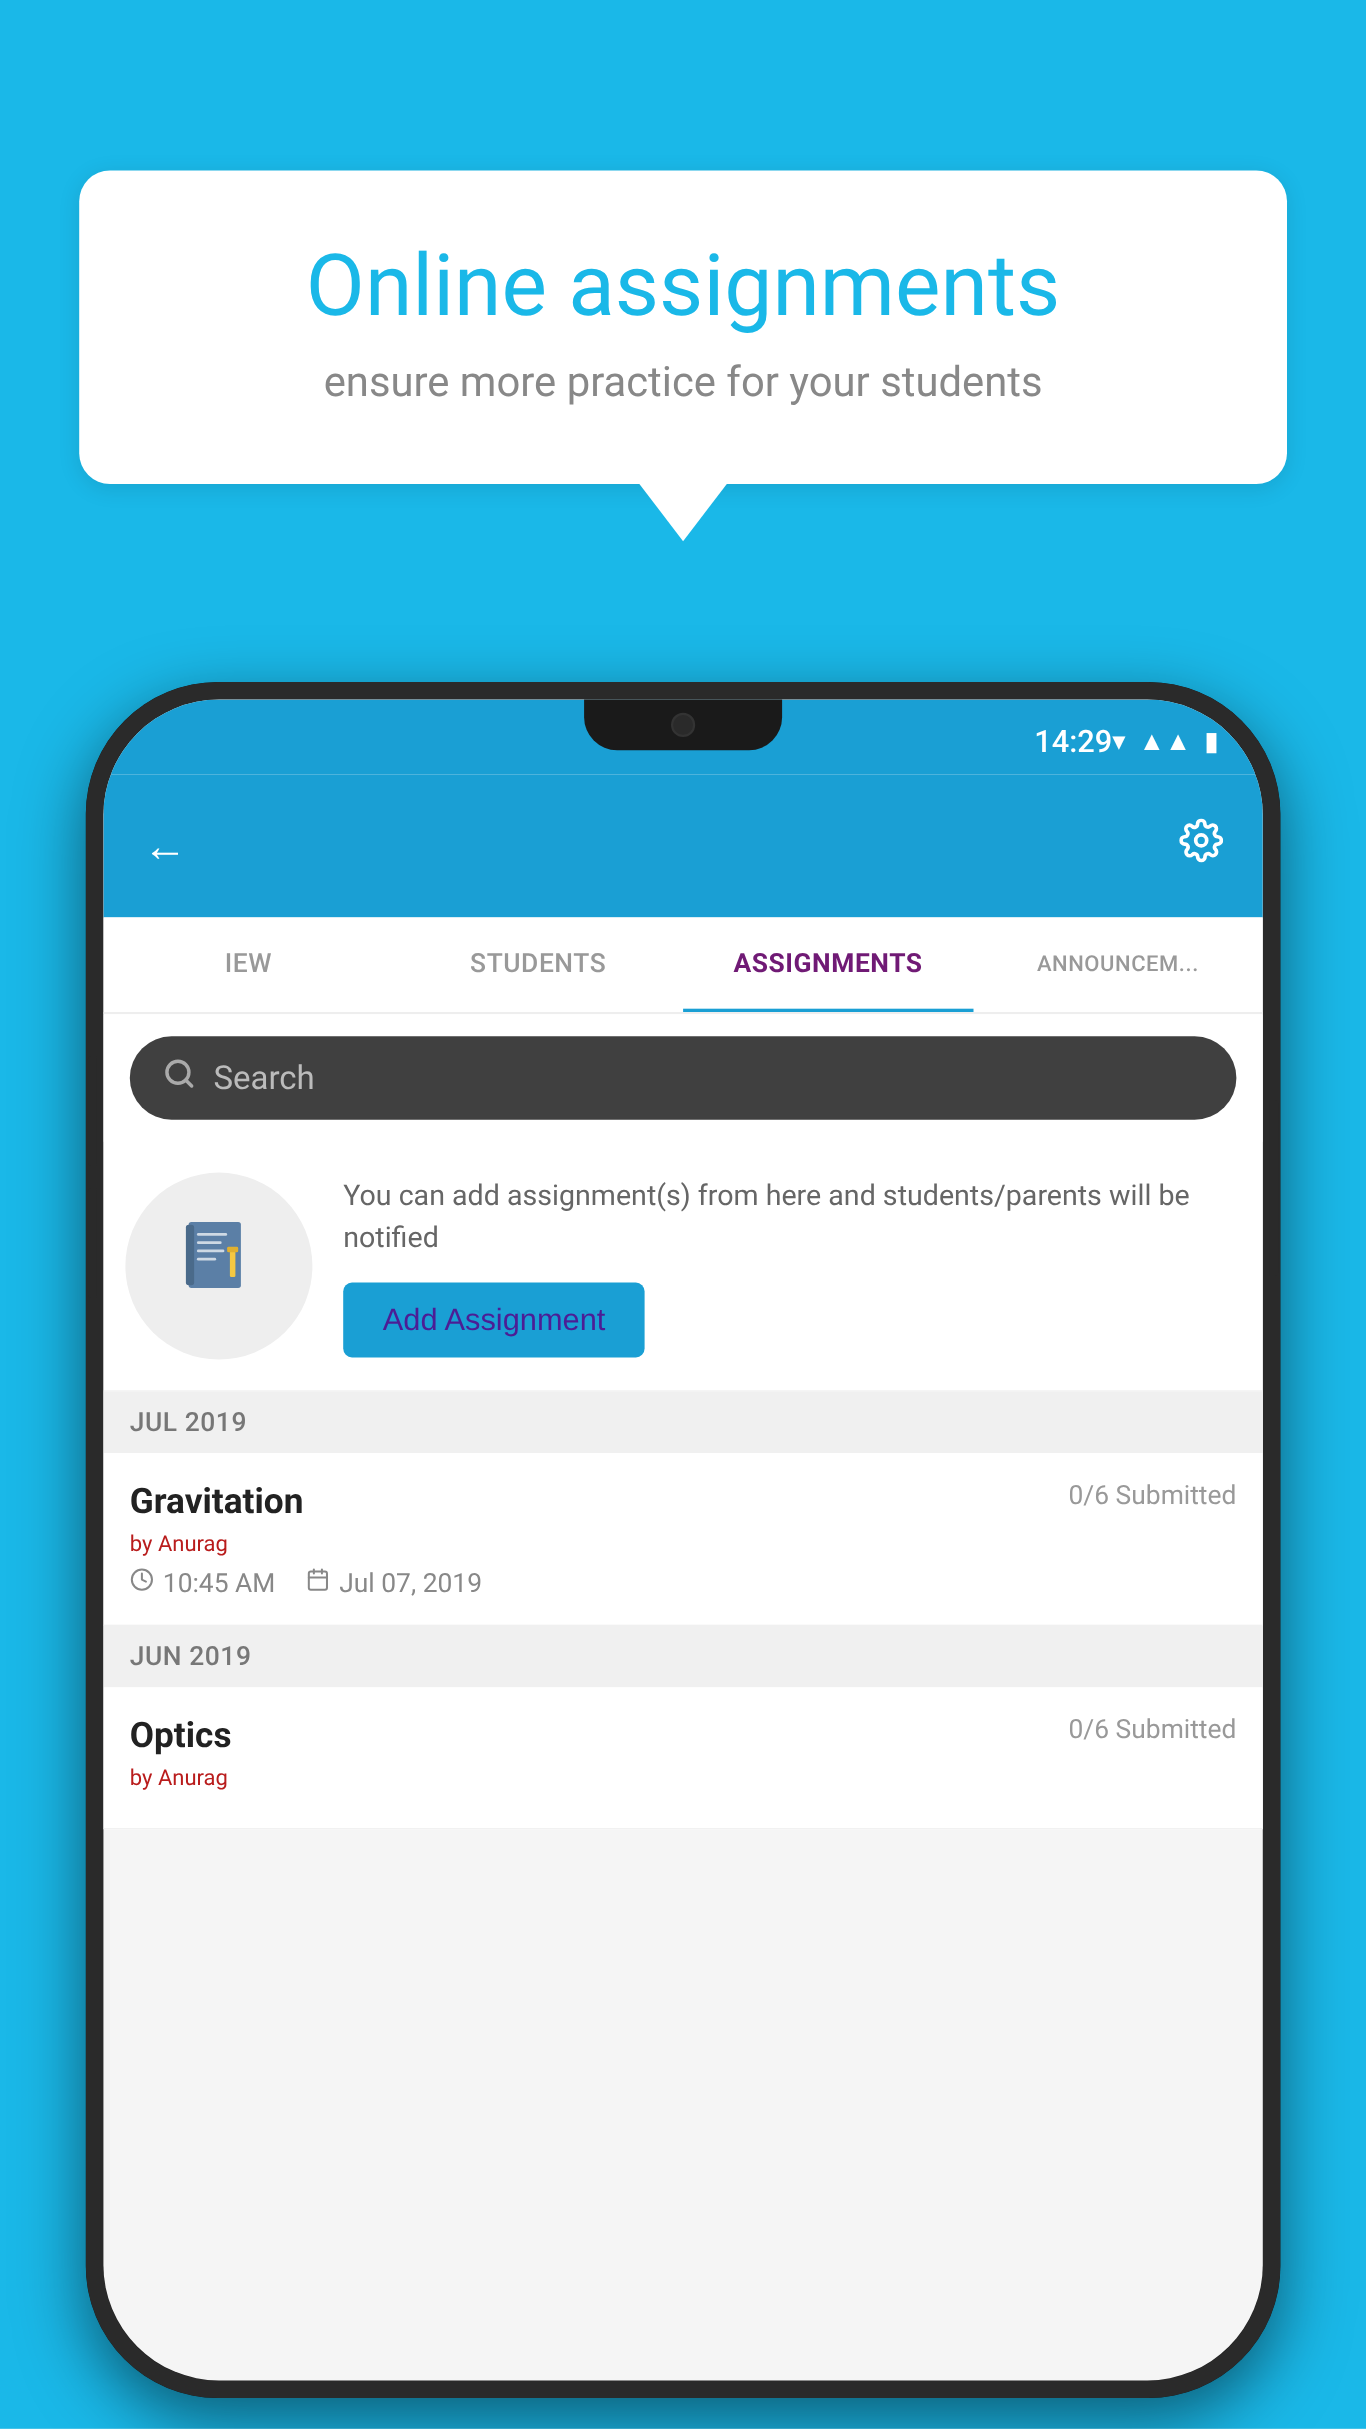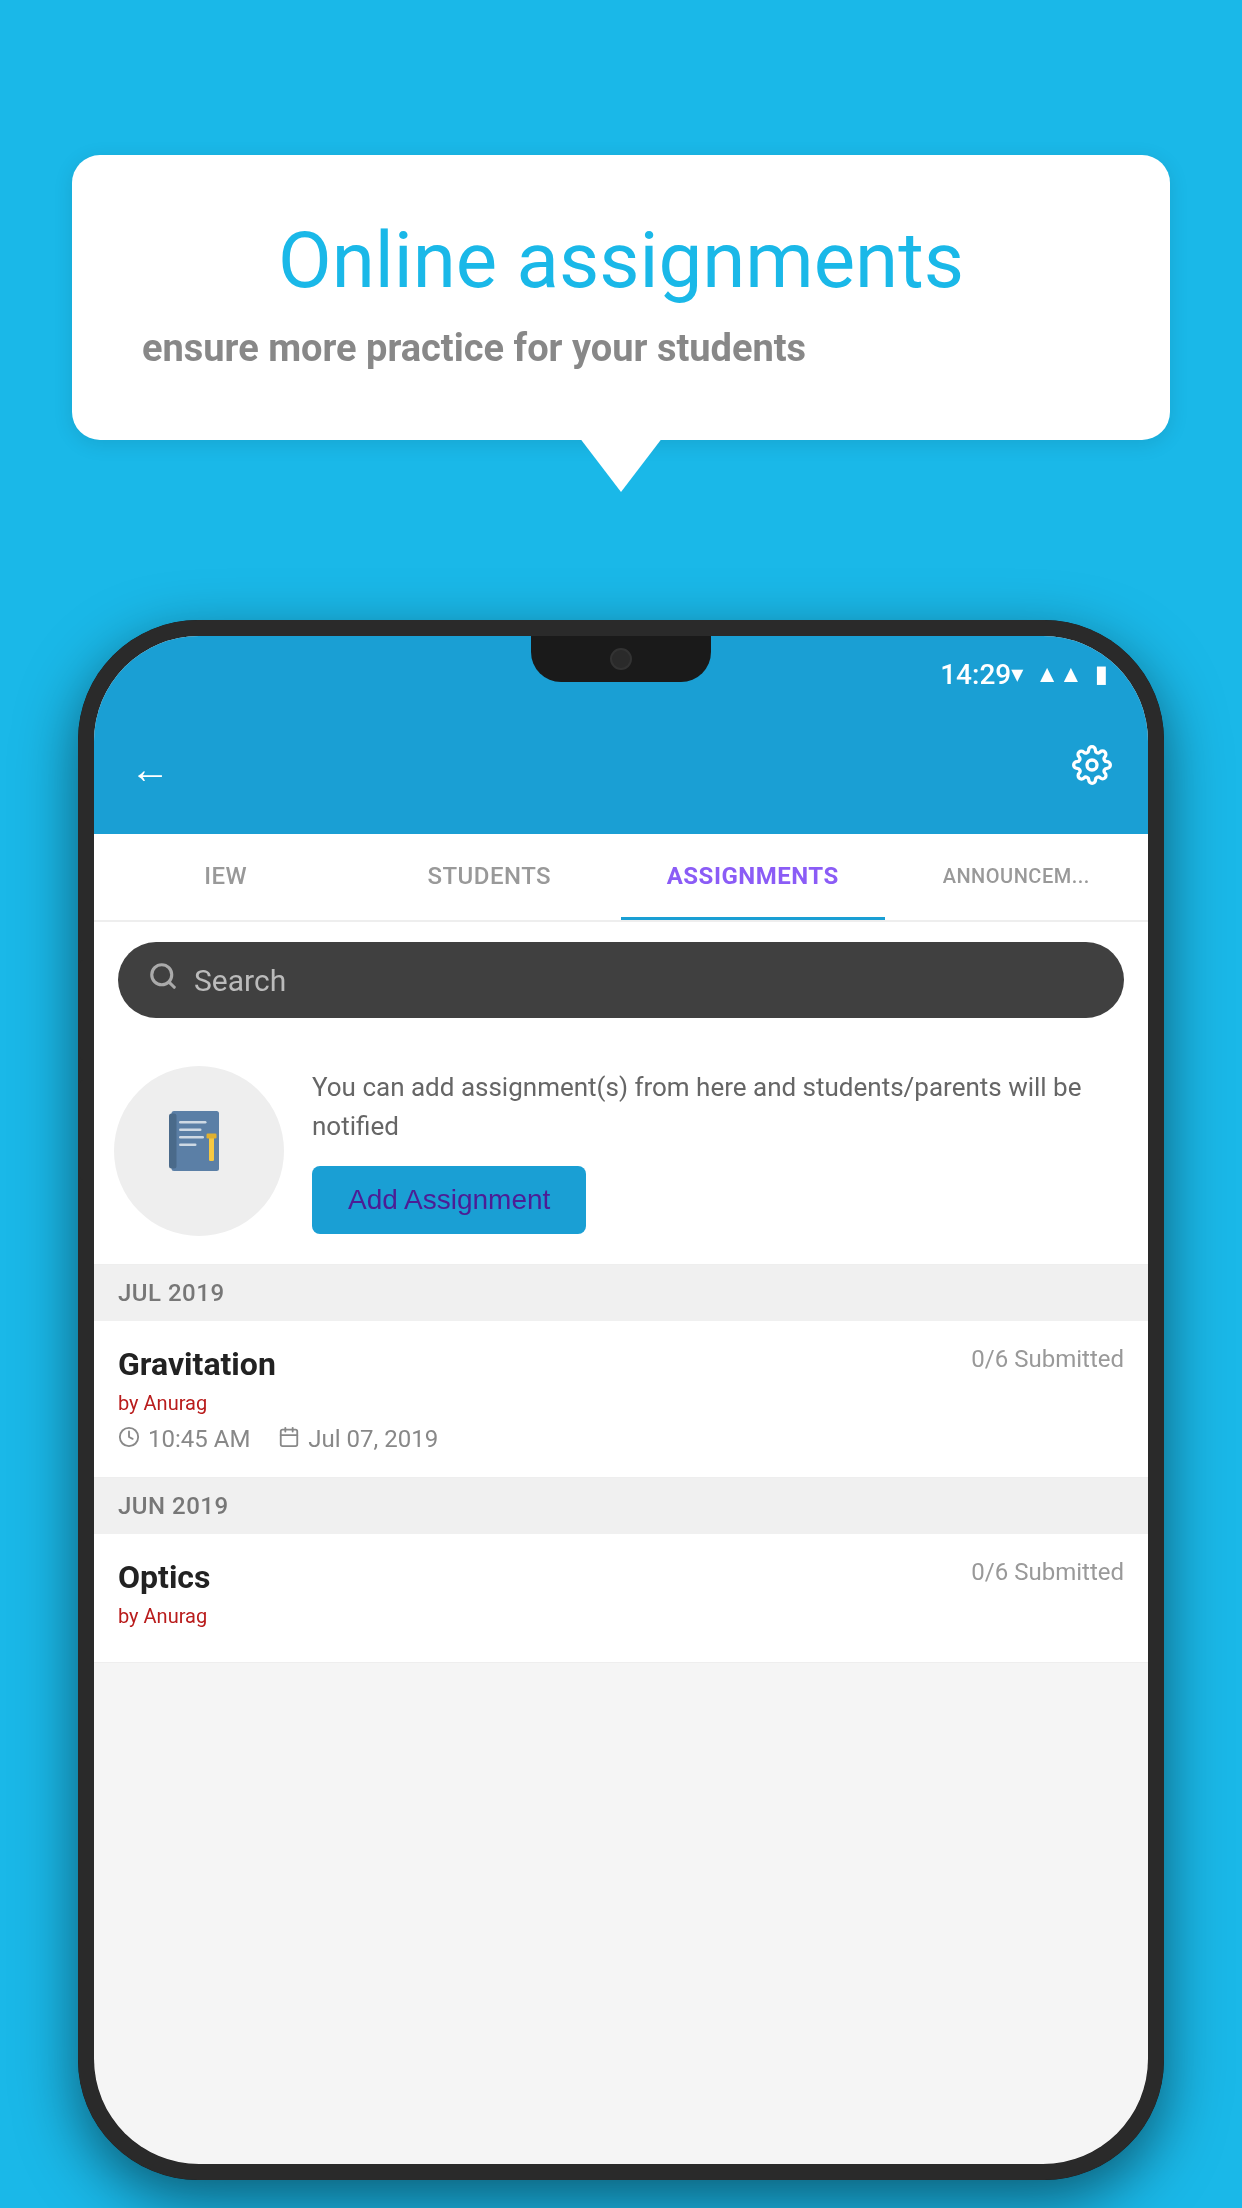--- a/index.html
+++ b/index.html
@@ -46,22 +46,22 @@
       color: #1ab8e8;
       font-size: 78px;
       font-weight: 400;
       text-align: center;
       margin-bottom: 20px;
     }
 
     .speech-bubble-subtitle {
       color: #888;
       font-size: 38px;
-      text-align: left;
-      font-weight: 700;
+      text-align: center;
+      font-weight: 400;
     }
 
     
     .phone-frame {
       position: absolute;
       top: 620px;
       left: 78px;
       right: 78px;
       width: 1086px;
       height: 1560px;
@@ -197,21 +197,21 @@
       justify-content: center;
       font-size: 24px;
       font-weight: 500;
       color: #999;
       cursor: pointer;
       border-bottom: 3px solid transparent;
       letter-spacing: 0.5px;
     }
 
     .tab.active {
-      color: #8b5cf6;
+      color: #701a75;
       border-bottom: 3px solid #1a9fd4;
       font-weight: 700;
     }
 
     
     .content-area {
       background: white;
       flex: 1;
       overflow: hidden;
     }

